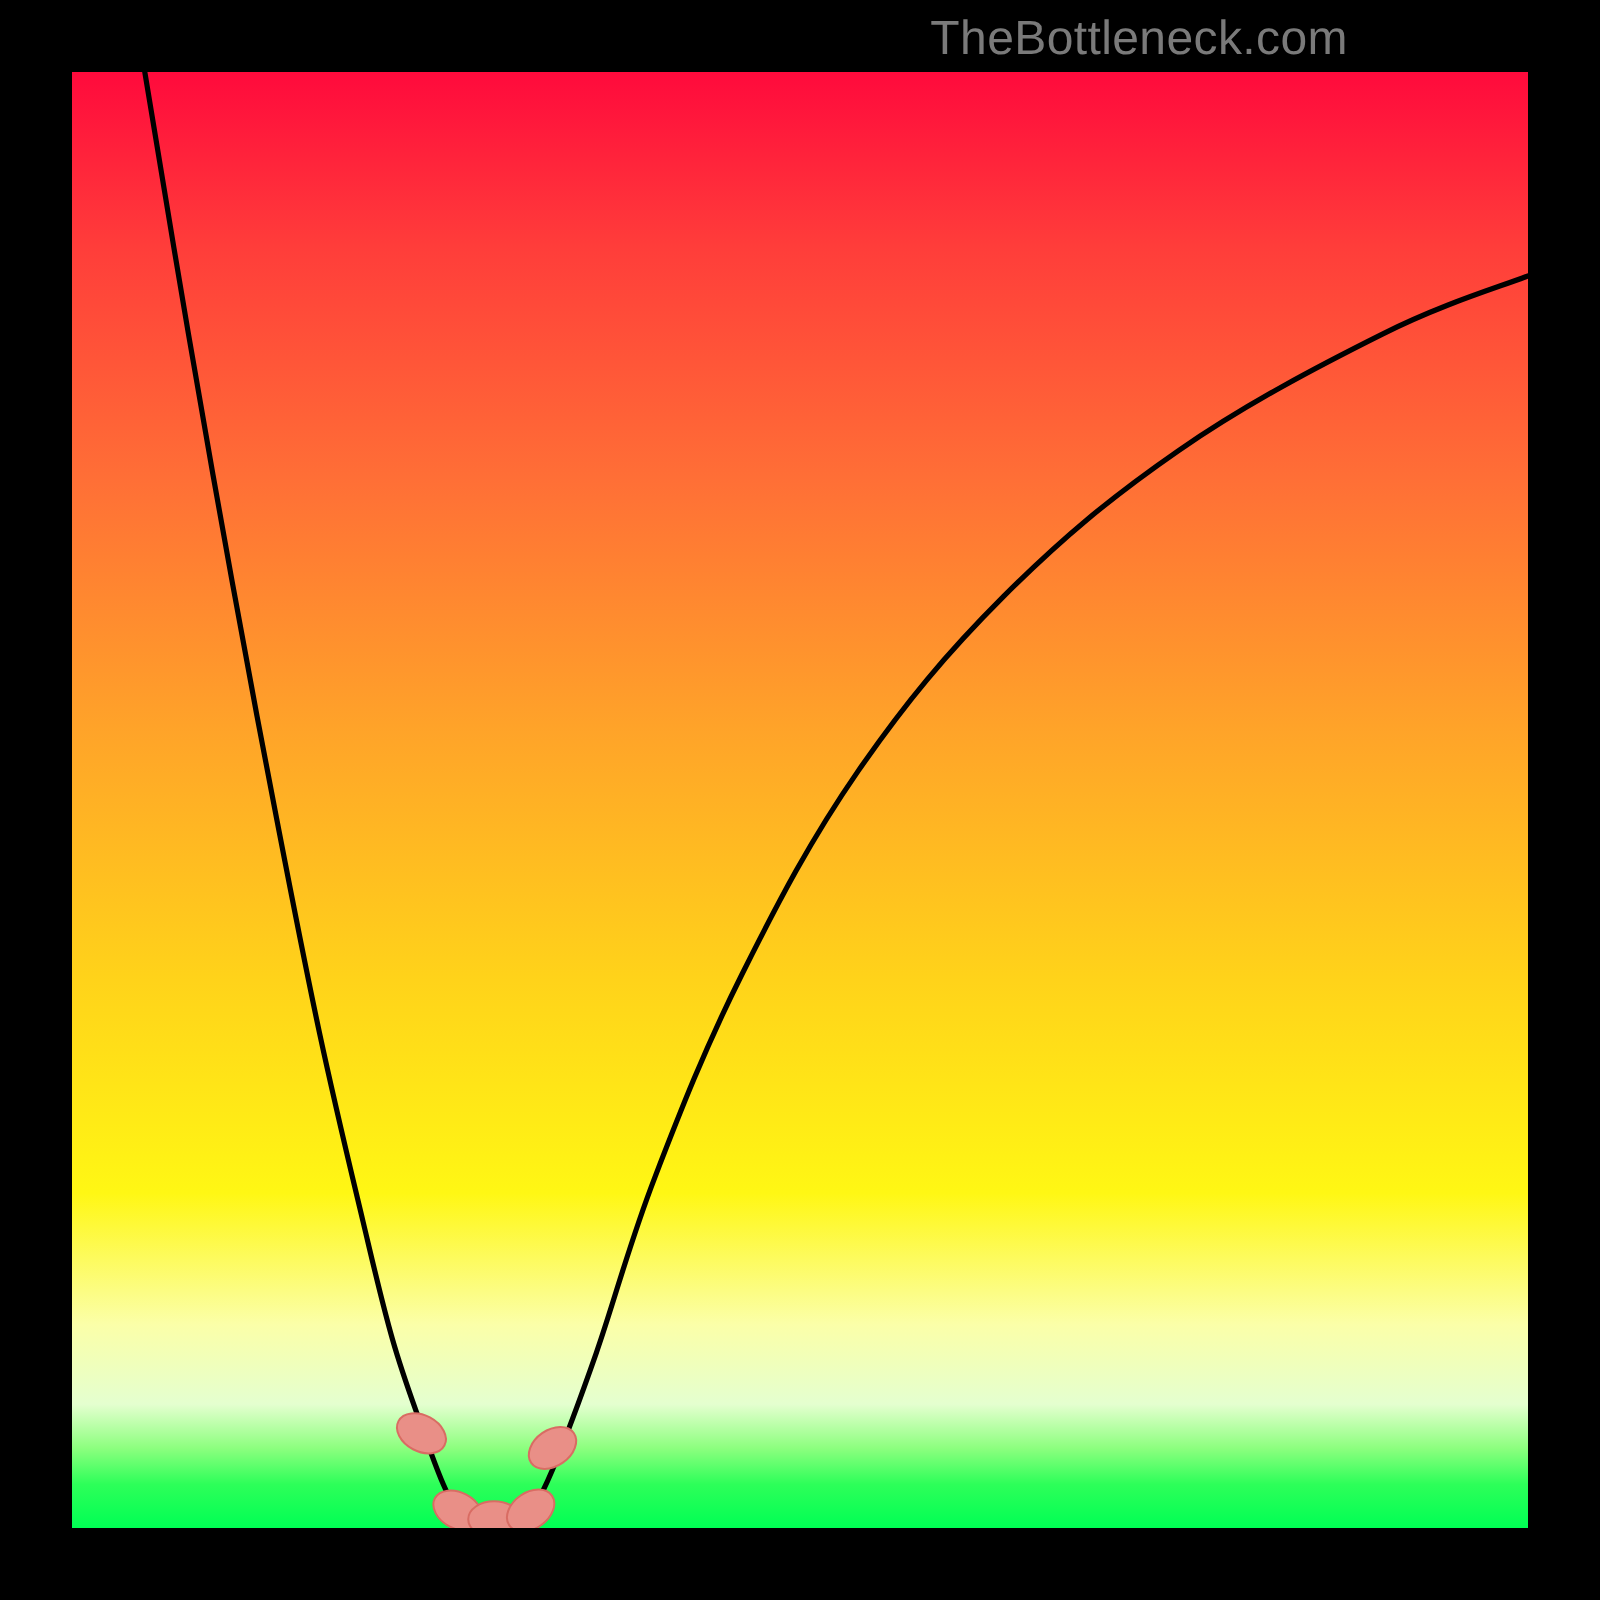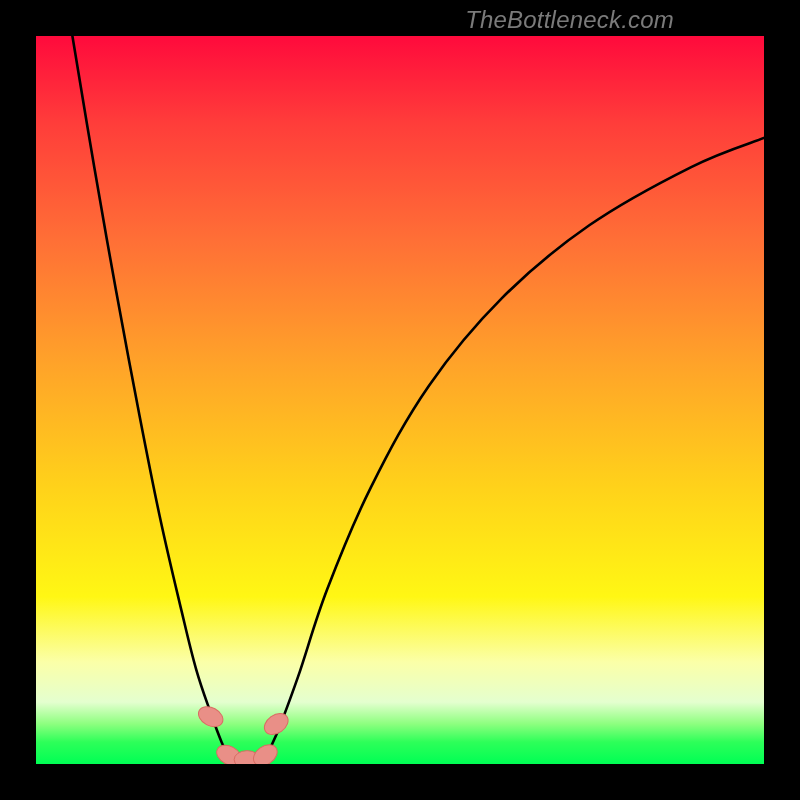--- a/index.html
+++ b/index.html
@@ -11,21 +11,20 @@
     overflow: hidden;
     font-family: Arial, Helvetica, sans-serif;
   }
   .frame {
     position: absolute;
     left: 0;
     top: 0;
     width: 684px;
     height: 800px;
     background: #000;
-    font-style: italic;
   }
   .plot {
     position: absolute;
     left: 36px;
     top: 36px;
     width: 728px;
     height: 728px;
     background: linear-gradient(
       to bottom,
       #ff0a3c 0%,

